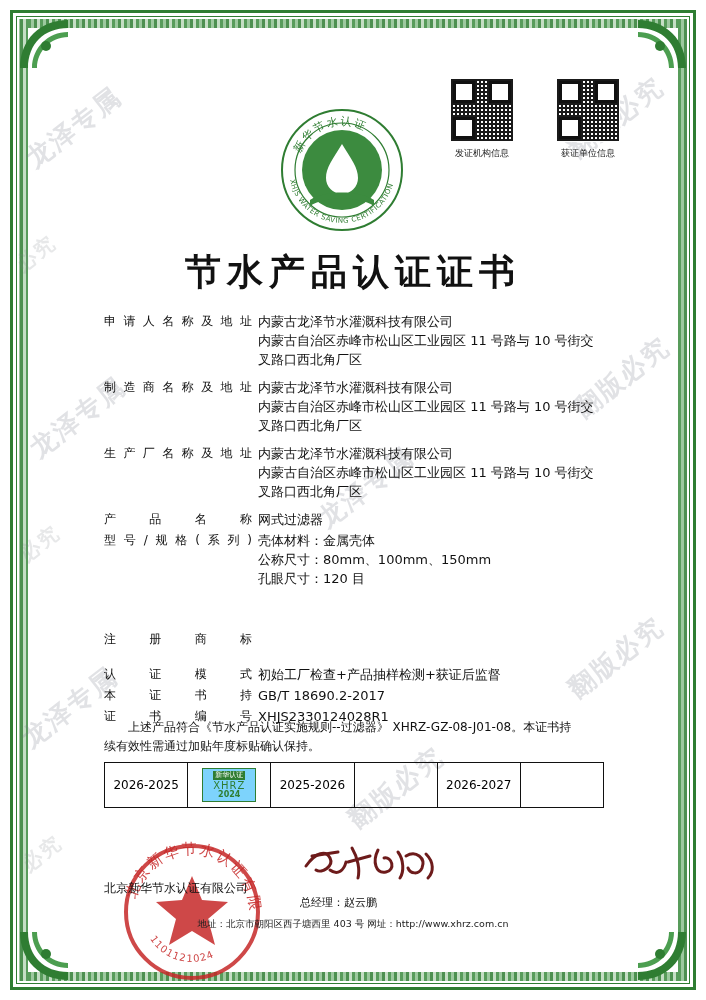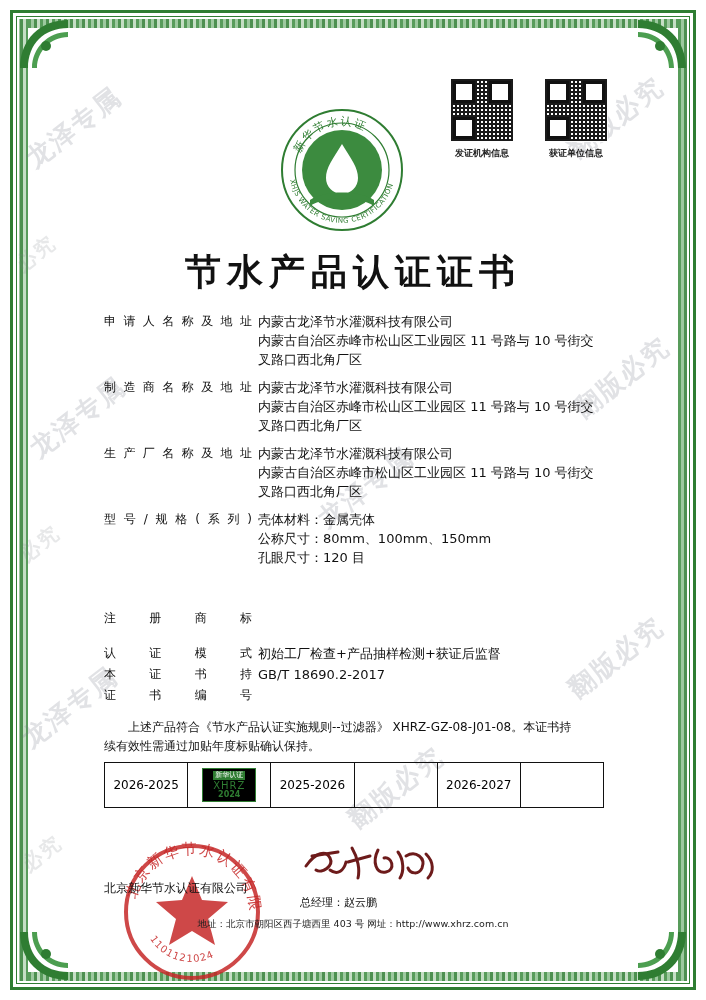--- a/index.html
+++ b/index.html
@@ -75,22 +75,21 @@
     user-select: none;
     font-family: "DejaVu Sans", sans-serif;
   }
   .wm.sm { font-size: 20px; color: rgba(120,125,135,0.18); }
 
   
   .qr-wrap {
     position: absolute;
     top: 78px;
     display: flex;
-    gap: 30px;
-    font-weight: bold;
+    gap: 42px;
   }
   .qr-block { text-align: center; }
   .qr {
     width: 62px; height: 62px;
     background-image:
       repeating-linear-gradient(0deg,#1a1a1a 0 2px, transparent 2px 4px),
       repeating-linear-gradient(90deg,#1a1a1a 0 2px, transparent 2px 4px);
     background-color: #fff;
     position: relative;
     border: 1px solid #fff;
@@ -204,21 +203,21 @@
   .year-stamp {
     width: 52px; height: 32px;
     border: 1px solid #2f7d32;
     color: #2f7d32;
     font-size: 7px;
     line-height: 9px;
     display: flex;
     flex-direction: column;
     align-items: center;
     justify-content: center;
-    background: #000000;
+    background: #7dd3fc;
     font-family: "DejaVu Sans", sans-serif;
   }
   .year-stamp .s1 { background:#2f7d32; color:#fff; padding:0 2px; font-size:7px; }
   .year-stamp .s2 { font-size: 10px; letter-spacing: 1px; margin-top:1px;}
   .year-stamp .s3 { font-size: 8px; font-weight: bold; }
 
   
   .issuer {
     position: absolute;
     left: 104px; top: 880px;
@@ -382,20 +381,26 @@
     <div class="row">
       <div class="lbl">生产厂名称及地址</div>
       <div class="val">
         <span class="ln">内蒙古龙泽节水灌溉科技有限公司</span>
         <span class="ln">内蒙古自治区赤峰市松山区工业园区 11 号路与 10 号街交</span>
         <span class="ln">叉路口西北角厂区</span>
       </div>
     </div>
     <div class="gap-sm"></div>
 
+    <div class="row">
+      <div class="lbl">产品名称</div>
+      <div class="val">
+        <span class="ln">网式过滤器</span>
+      </div>
+    </div>
 
     <div class="row spec">
       <div class="lbl">型号/规格(系列)</div>
       <div class="val">
         <span class="ln">壳体材料：金属壳体</span>
         <span class="ln">公称尺寸：80mm、100mm、150mm</span>
         <span class="ln">孔眼尺寸：120 目</span>
       </div>
     </div>
 
@@ -410,20 +415,21 @@
       <div class="val">初始工厂检查+产品抽样检测+获证后监督</div>
     </div>
 
     <div class="row">
       <div class="lbl">本证书持</div>
       <div class="val">GB/T 18690.2-2017</div>
     </div>
 
     <div class="row">
       <div class="lbl">证书编号</div>
+      <div class="val">XHJS2330124028R1</div>
     </div>
   </div>
 
   <div class="note">
     <span>上述产品符合《节水产品认证实施规则--过滤器》 XHRZ-GZ-08-J01-08。本证书持</span>
     <span class="l2">续有效性需通过加贴年度标贴确认保持。</span>
   </div>
 
   <div class="years">
     <div class="ycell">2026-2025</div>

